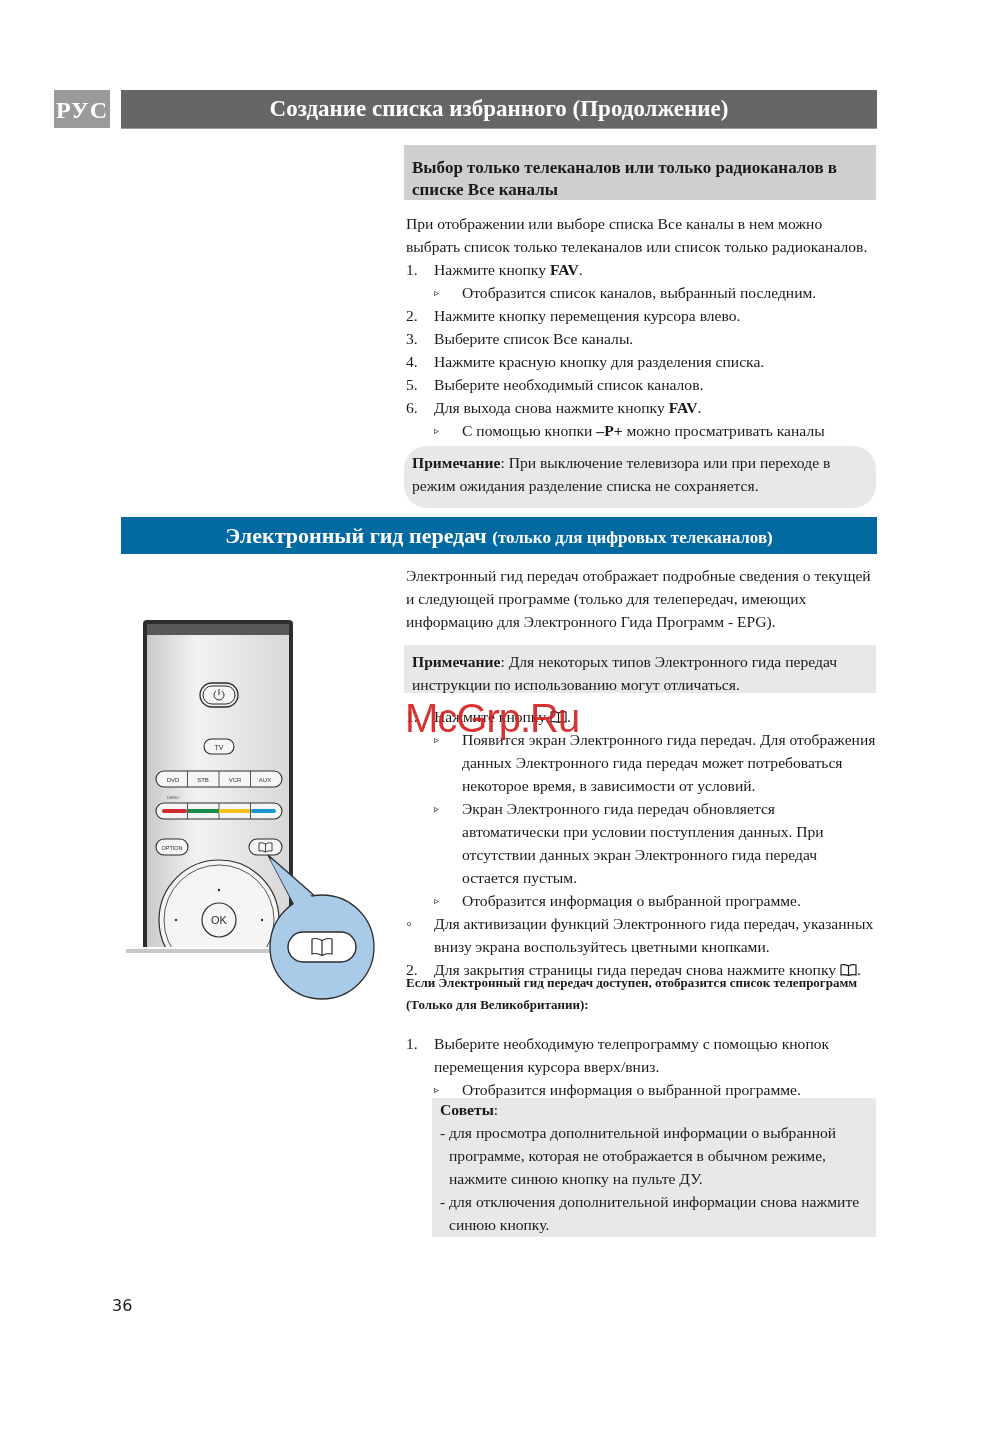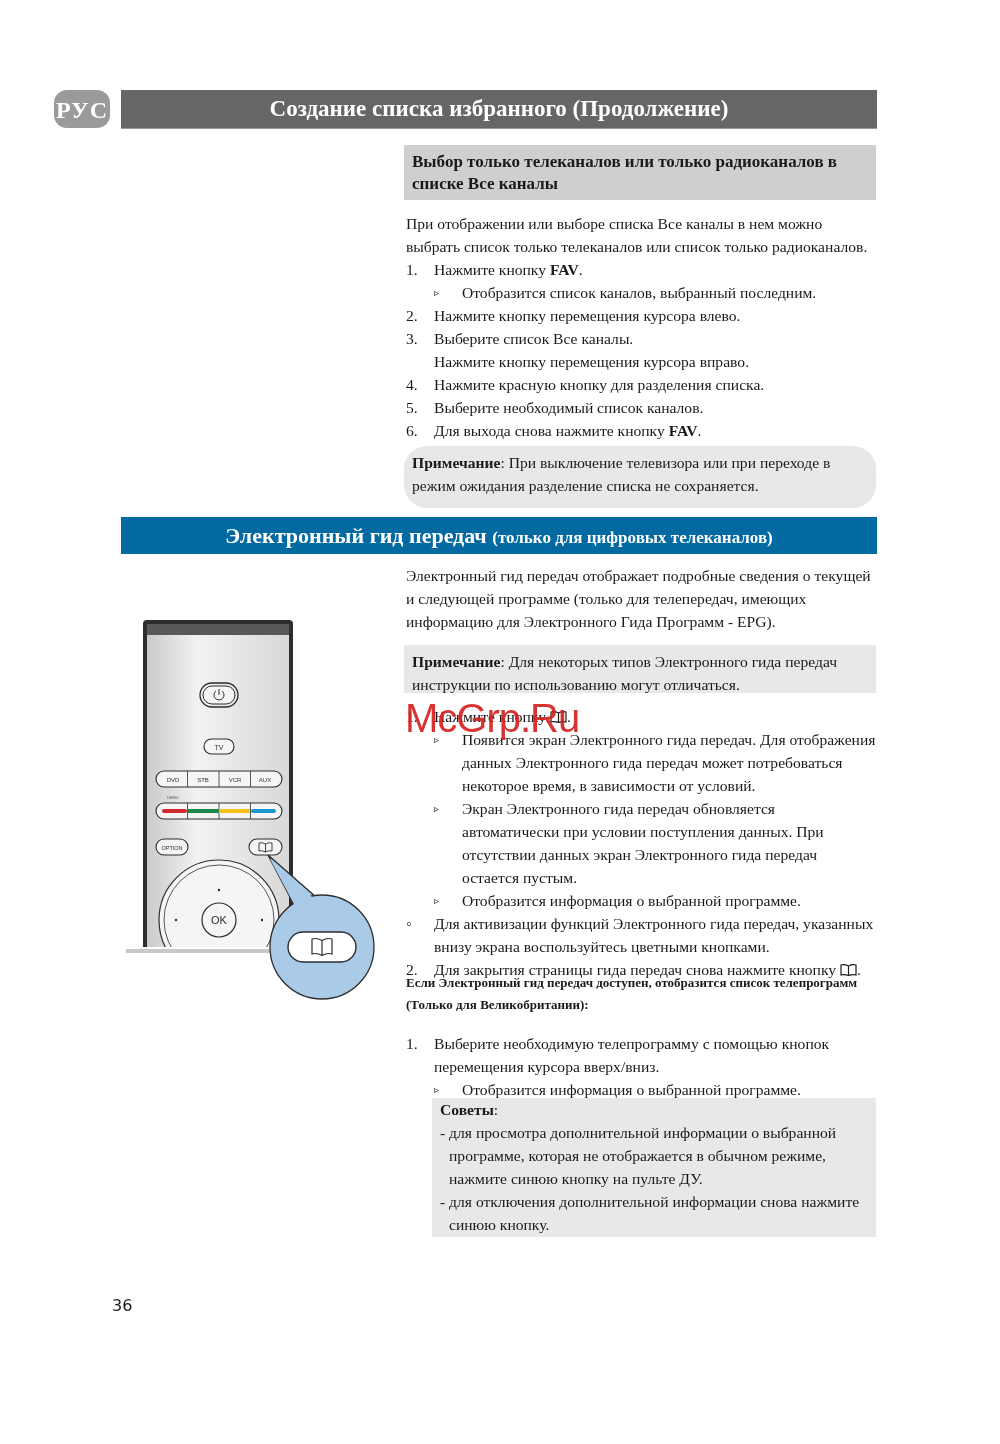--- a/index.html
+++ b/index.html
@@ -2,31 +2,31 @@
 <html><head>
 <meta charset="utf-8">
 <style>
   html, body { margin: 0; padding: 0; background: #ffffff; }
   body { width: 1000px; height: 1444px; position: relative; overflow: hidden;
          font-family: "Liberation Serif", "DejaVu Serif", serif; color: #1a1a1a; }
   .abs { position: absolute; }
 
   
   .lang-tab { left: 54px; top: 90px; width: 56px; height: 38px; background: #9a9a9a; color: #fff;
-              font-weight: bold; font-size: 24px; line-height: 40px; text-align: center; letter-spacing: 1px; border-radius: 13px; }
+              font-weight: bold; font-size: 24px; line-height: 40px; text-align: center; letter-spacing: 1px; }
   .title-bar { left: 121px; top: 90px; width: 756px; height: 38px; background: #666666; color: #fff;
                font-weight: bold; font-size: 23px; line-height: 38px; text-align: center;
                border-bottom: 1px solid #999; }
   .title-bar2 { left: 121px; top: 517px; width: 756px; height: 37px; background: #0369a1; color: #fff;
                 font-weight: bold; font-size: 22px; line-height: 37px; text-align: center; }
   .title-bar2 .small { font-size: 17px; }
 
   
   .subhead { left: 404px; top: 145px; width: 472px; height: 55px; background: #cfcfcf;
-             font-weight: bold; font-size: 17px; line-height: 22px; padding: 6px 8px; box-sizing: border-box; }
+             font-weight: bold; font-size: 17px; line-height: 22px; padding: 12px 8px; box-sizing: border-box; }
 
   .text { font-size: 15.6px; line-height: 23px; }
   .para { left: 406px; width: 470px; }
   .row { position: relative; }
   .row .num { position: absolute; left: 0; top: 0; }
   .row .body { margin-left: 28px; }
   .row .tri { position: absolute; left: 28px; top: 0; font-size: 10px; }
   .row.sub .body { margin-left: 56px; }
 
   .note { background: #e8e8e8; box-sizing: border-box; padding: 5px 8px; }
@@ -62,23 +62,20 @@
     <span class="tri">▹</span>
     <div class="body">Отобразится список каналов, выбранный последним.</div>
   </div>
   <div class="row">
     <span class="num">2.</span>
     <div class="body">Нажмите кнопку перемещения курсора влево.</div>
   </div>
   <div class="row">
     <span class="num">3.</span>
     <div class="body">Выберите список Все каналы.</div>
-  </div>
-  <div class="row">
-    <div class="body">Нажмите кнопку перемещения курсора вправо.</div>
   </div>
   <div class="row">
     <span class="num">4.</span>
     <div class="body">Нажмите красную кнопку для разделения списка.</div>
   </div>
   <div class="row">
     <span class="num">5.</span>
     <div class="body">Выберите необходимый список каналов.</div>
   </div>
   <div class="row">

